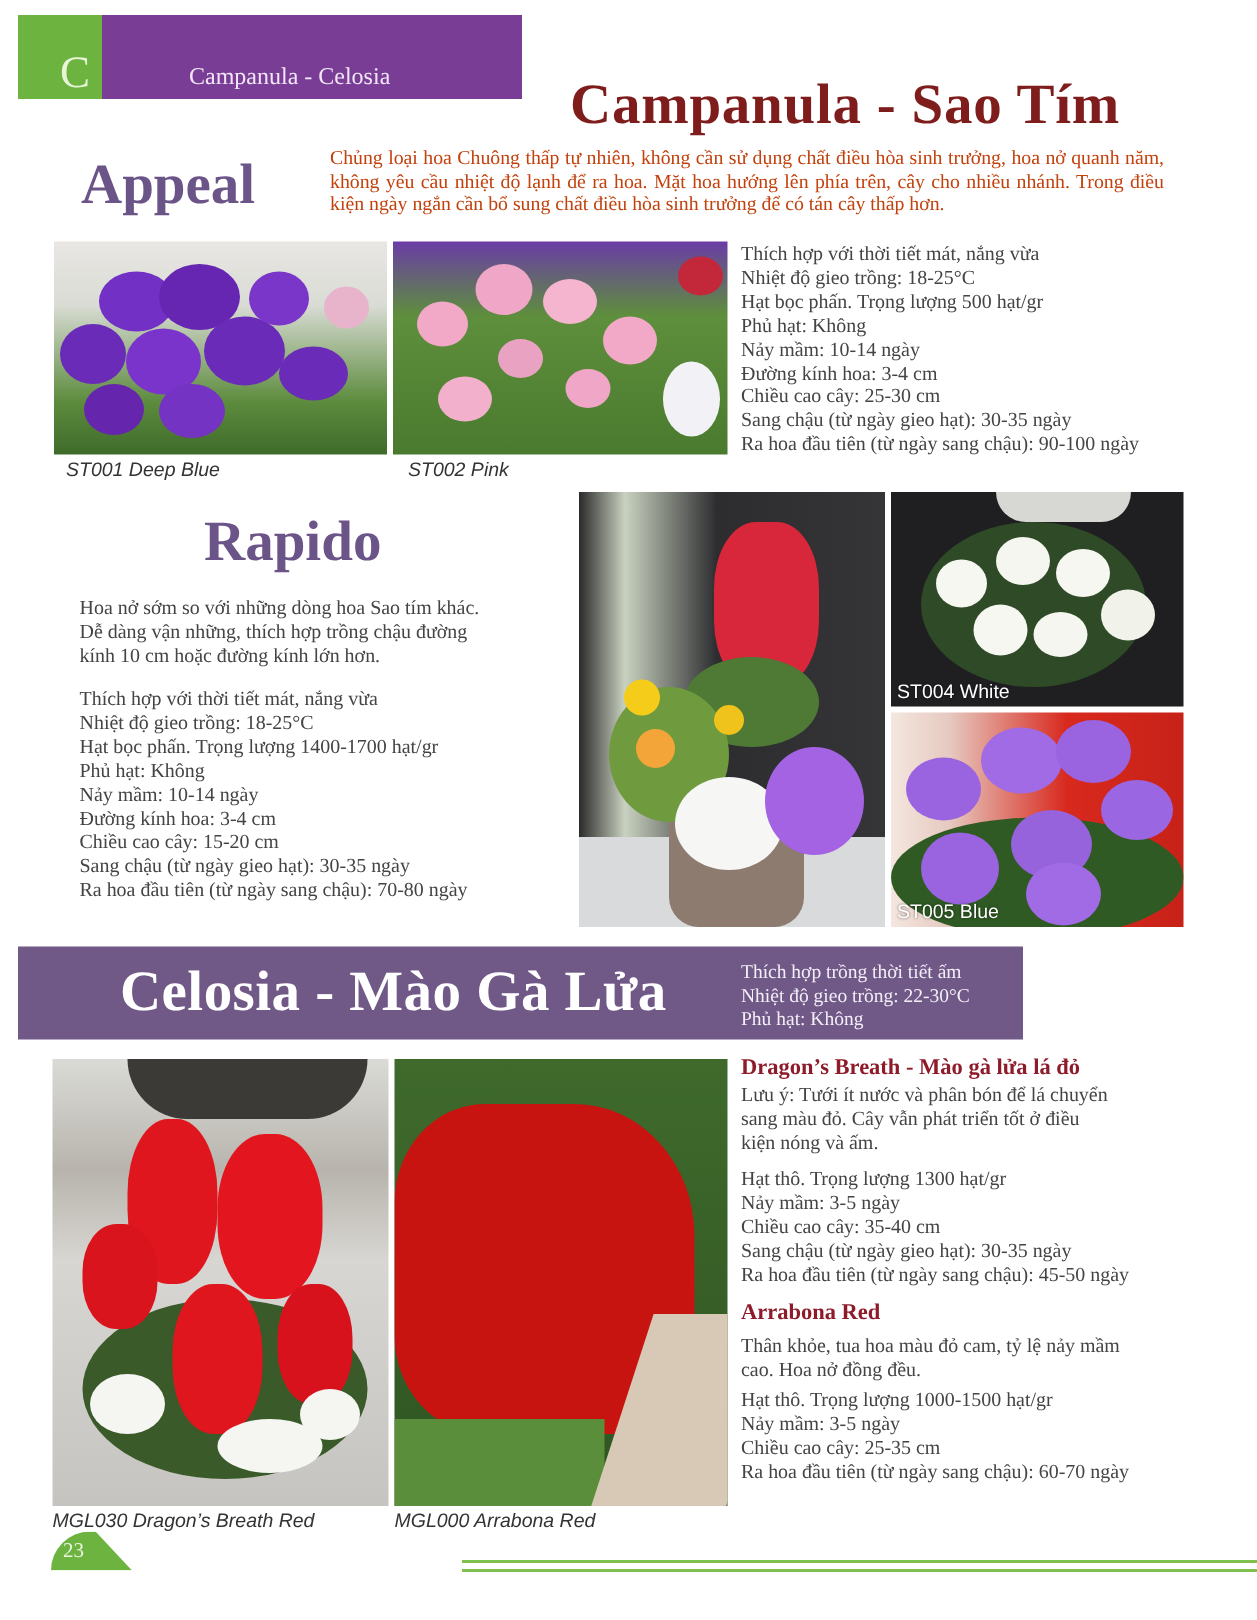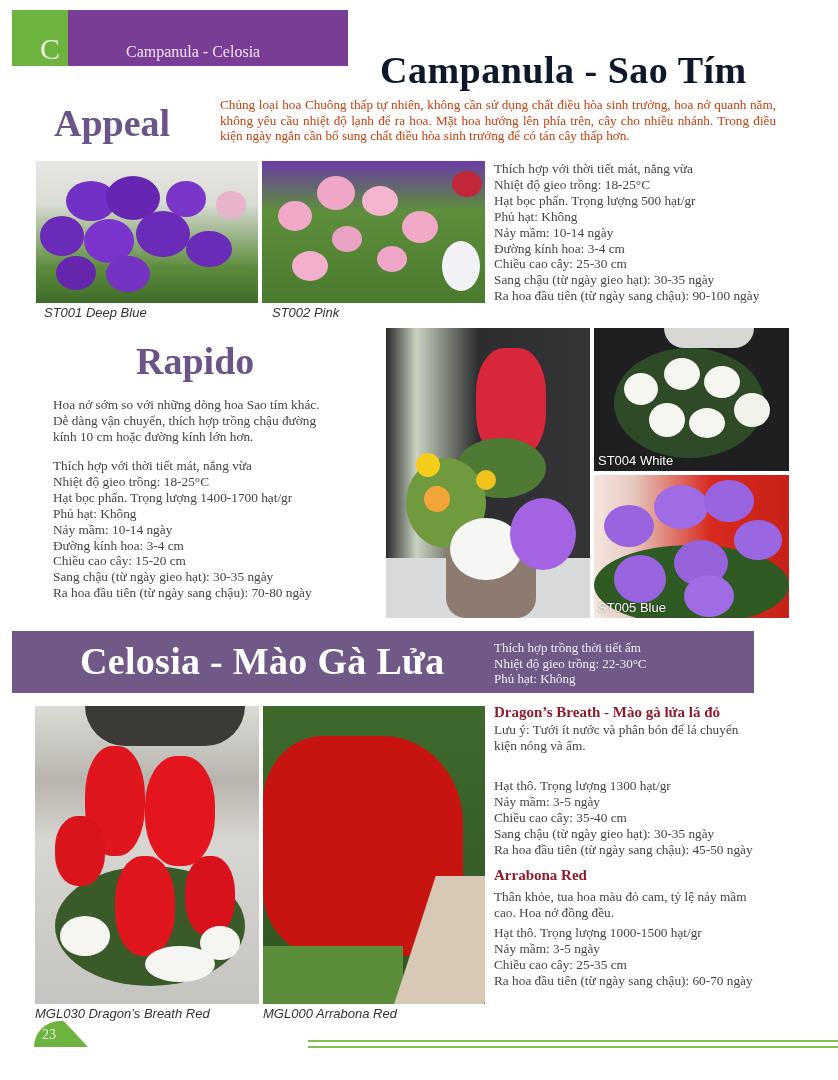--- a/index.html
+++ b/index.html
@@ -7,37 +7,37 @@
   body { position: relative; font-family: "Liberation Serif", "DejaVu Serif", serif; color: #3a3a3a; }
 
   .abs { position: absolute; }
 
   
   .hdr-green { left: 12px; top: 10px; width: 56px; height: 56px; background: #6db33f; }
   .hdr-green span { position: absolute; left: 28px; top: 24px; font-size: 30px; color: #e8f5d8; line-height: 1; }
   .hdr-purple { left: 68px; top: 10px; width: 280px; height: 56px; background: #7a3d96; }
   .hdr-purple span { position: absolute; left: 58px; top: 34px; font-size: 16px; color: #f1e6f7; line-height: 1; }
 
-  .main-title { left: 380px; top: 48px; font-size: 38px; font-weight: bold; color: #0f172a; letter-spacing: 0.5px; white-space: nowrap; }
+  .main-title { left: 380px; top: 48px; font-size: 38px; font-weight: bold; color: #7f1d1d; letter-spacing: 0.5px; white-space: nowrap; }
 
   .variety-title { font-size: 38px; font-weight: bold; color: #6b5488; line-height: 1; }
 
   .intro { left: 220px; top: 97px; width: 556px; font-size: 13.2px; line-height: 15.5px; color: #c2410c; text-align: justify; }
 
   .specs { font-size: 13.3px; line-height: 15.9px; color: #444; }
   .specs div { white-space: nowrap; }
 
   .photo { overflow: hidden; }
   .caption { font-family: "Liberation Sans", "DejaVu Sans", sans-serif; font-size: 13px; color: #333; white-space: nowrap; font-style: italic; }
   .photo-caption { position: absolute; left: 4px; bottom: 3px; font-family: "Liberation Sans", "DejaVu Sans", sans-serif; font-size: 13px; color: #ffffff; text-shadow: 0 0 2px rgba(0,0,0,0.6); }
 
   
   .bloom { position: absolute; border-radius: 50%; }
 
-  .celosia-bar { left: 12px; top: 631px; width: 742px; height: 62px; background: #705887; }
+  .celosia-bar { left: 12px; top: 631px; width: 670px; height: 62px; background: #705887; }
   .celosia-title { position: absolute; left: 68px; top: 8px; font-size: 38px; font-weight: bold; color: #ffffff; white-space: nowrap; letter-spacing: 0.3px; }
   .celosia-specs { position: absolute; left: 482px; top: 9px; font-size: 13px; line-height: 15.5px; color: #f3eef7; }
 
   .red-title { font-size: 15px; font-weight: bold; color: #8e1b2a; white-space: nowrap; }
 
   .page-num { left: 34px; top: 1021px; width: 54px; height: 26px; background: #6db33f; border-radius: 26px 26px 0 0 / 26px 26px 0 0; clip-path: polygon(0 100%, 0 30%, 20% 0, 55% 0, 100% 100%); }
   .page-num span { position: absolute; left: 8px; top: 6px; font-size: 14px; color: #eaf6dd; }
   .rule { left: 308px; height: 2px; background: #7fc04f; width: 530px; }
 </style>
 </head>
@@ -89,21 +89,21 @@
   <div>Nảy mầm: 10-14 ngày</div>
   <div>Đường kính hoa: 3-4 cm</div>
   <div>Chiều cao cây: 25-30 cm</div>
   <div>Sang chậu (từ ngày gieo hạt): 30-35 ngày</div>
   <div>Ra hoa đầu tiên (từ ngày sang chậu): 90-100 ngày</div>
 </div>
 
 <div class="abs variety-title" style="left:136px; top:342px;">Rapido</div>
 <div class="abs specs" style="left:53px; top:397px;">
   <div>Hoa nở sớm so với những dòng hoa Sao tím khác.</div>
-  <div>Dễ dàng vận chuyển, thích hợp trồng chậu đường</div>
+  <div>Dễ dàng vận những, thích hợp trồng chậu đường</div>
   <div>kính 10 cm hoặc đường kính lớn hơn.</div>
 </div>
 <div class="abs specs" style="left:53px; top:458px;">
   <div>Thích hợp với thời tiết mát, nắng vừa</div>
   <div>Nhiệt độ gieo trồng: 18-25°C</div>
   <div>Hạt bọc phấn. Trọng lượng 1400-1700 hạt/gr</div>
   <div>Phủ hạt: Không</div>
   <div>Nảy mầm: 10-14 ngày</div>
   <div>Đường kính hoa: 3-4 cm</div>
   <div>Chiều cao cây: 15-20 cm</div>
@@ -173,20 +173,21 @@
   <div style="position:absolute;left:0;top:30px;width:200px;height:220px;background:#c81410;border-radius:30% 40% 20% 30%;"></div>
   <div style="position:absolute;left:0;top:240px;width:140px;height:58px;background:#5a8e3a;"></div>
   <div style="position:absolute;left:150px;top:170px;width:90px;height:140px;background:#d8c8b6;transform:skewX(-18deg);"></div>
 </div>
 <div class="abs caption" style="left:35px; top:1006px;">MGL030 Dragon’s Breath Red</div>
 <div class="abs caption" style="left:263px; top:1006px;">MGL000 Arrabona Red</div>
 
 <div class="abs red-title" style="left:494px; top:704px;">Dragon’s Breath - Mào gà lửa lá đỏ</div>
 <div class="abs specs" style="left:494px; top:722px;">
   <div>Lưu ý: Tưới ít nước và phân bón để lá chuyển</div>
+  <div>sang màu đỏ. Cây vẫn phát triển tốt ở điều</div>
   <div>kiện nóng và ấm.</div>
 </div>
 <div class="abs specs" style="left:494px; top:778px;">
   <div>Hạt thô. Trọng lượng 1300 hạt/gr</div>
   <div>Nảy mầm: 3-5 ngày</div>
   <div>Chiều cao cây: 35-40 cm</div>
   <div>Sang chậu (từ ngày gieo hạt): 30-35 ngày</div>
   <div>Ra hoa đầu tiên (từ ngày sang chậu): 45-50 ngày</div>
 </div>
 

